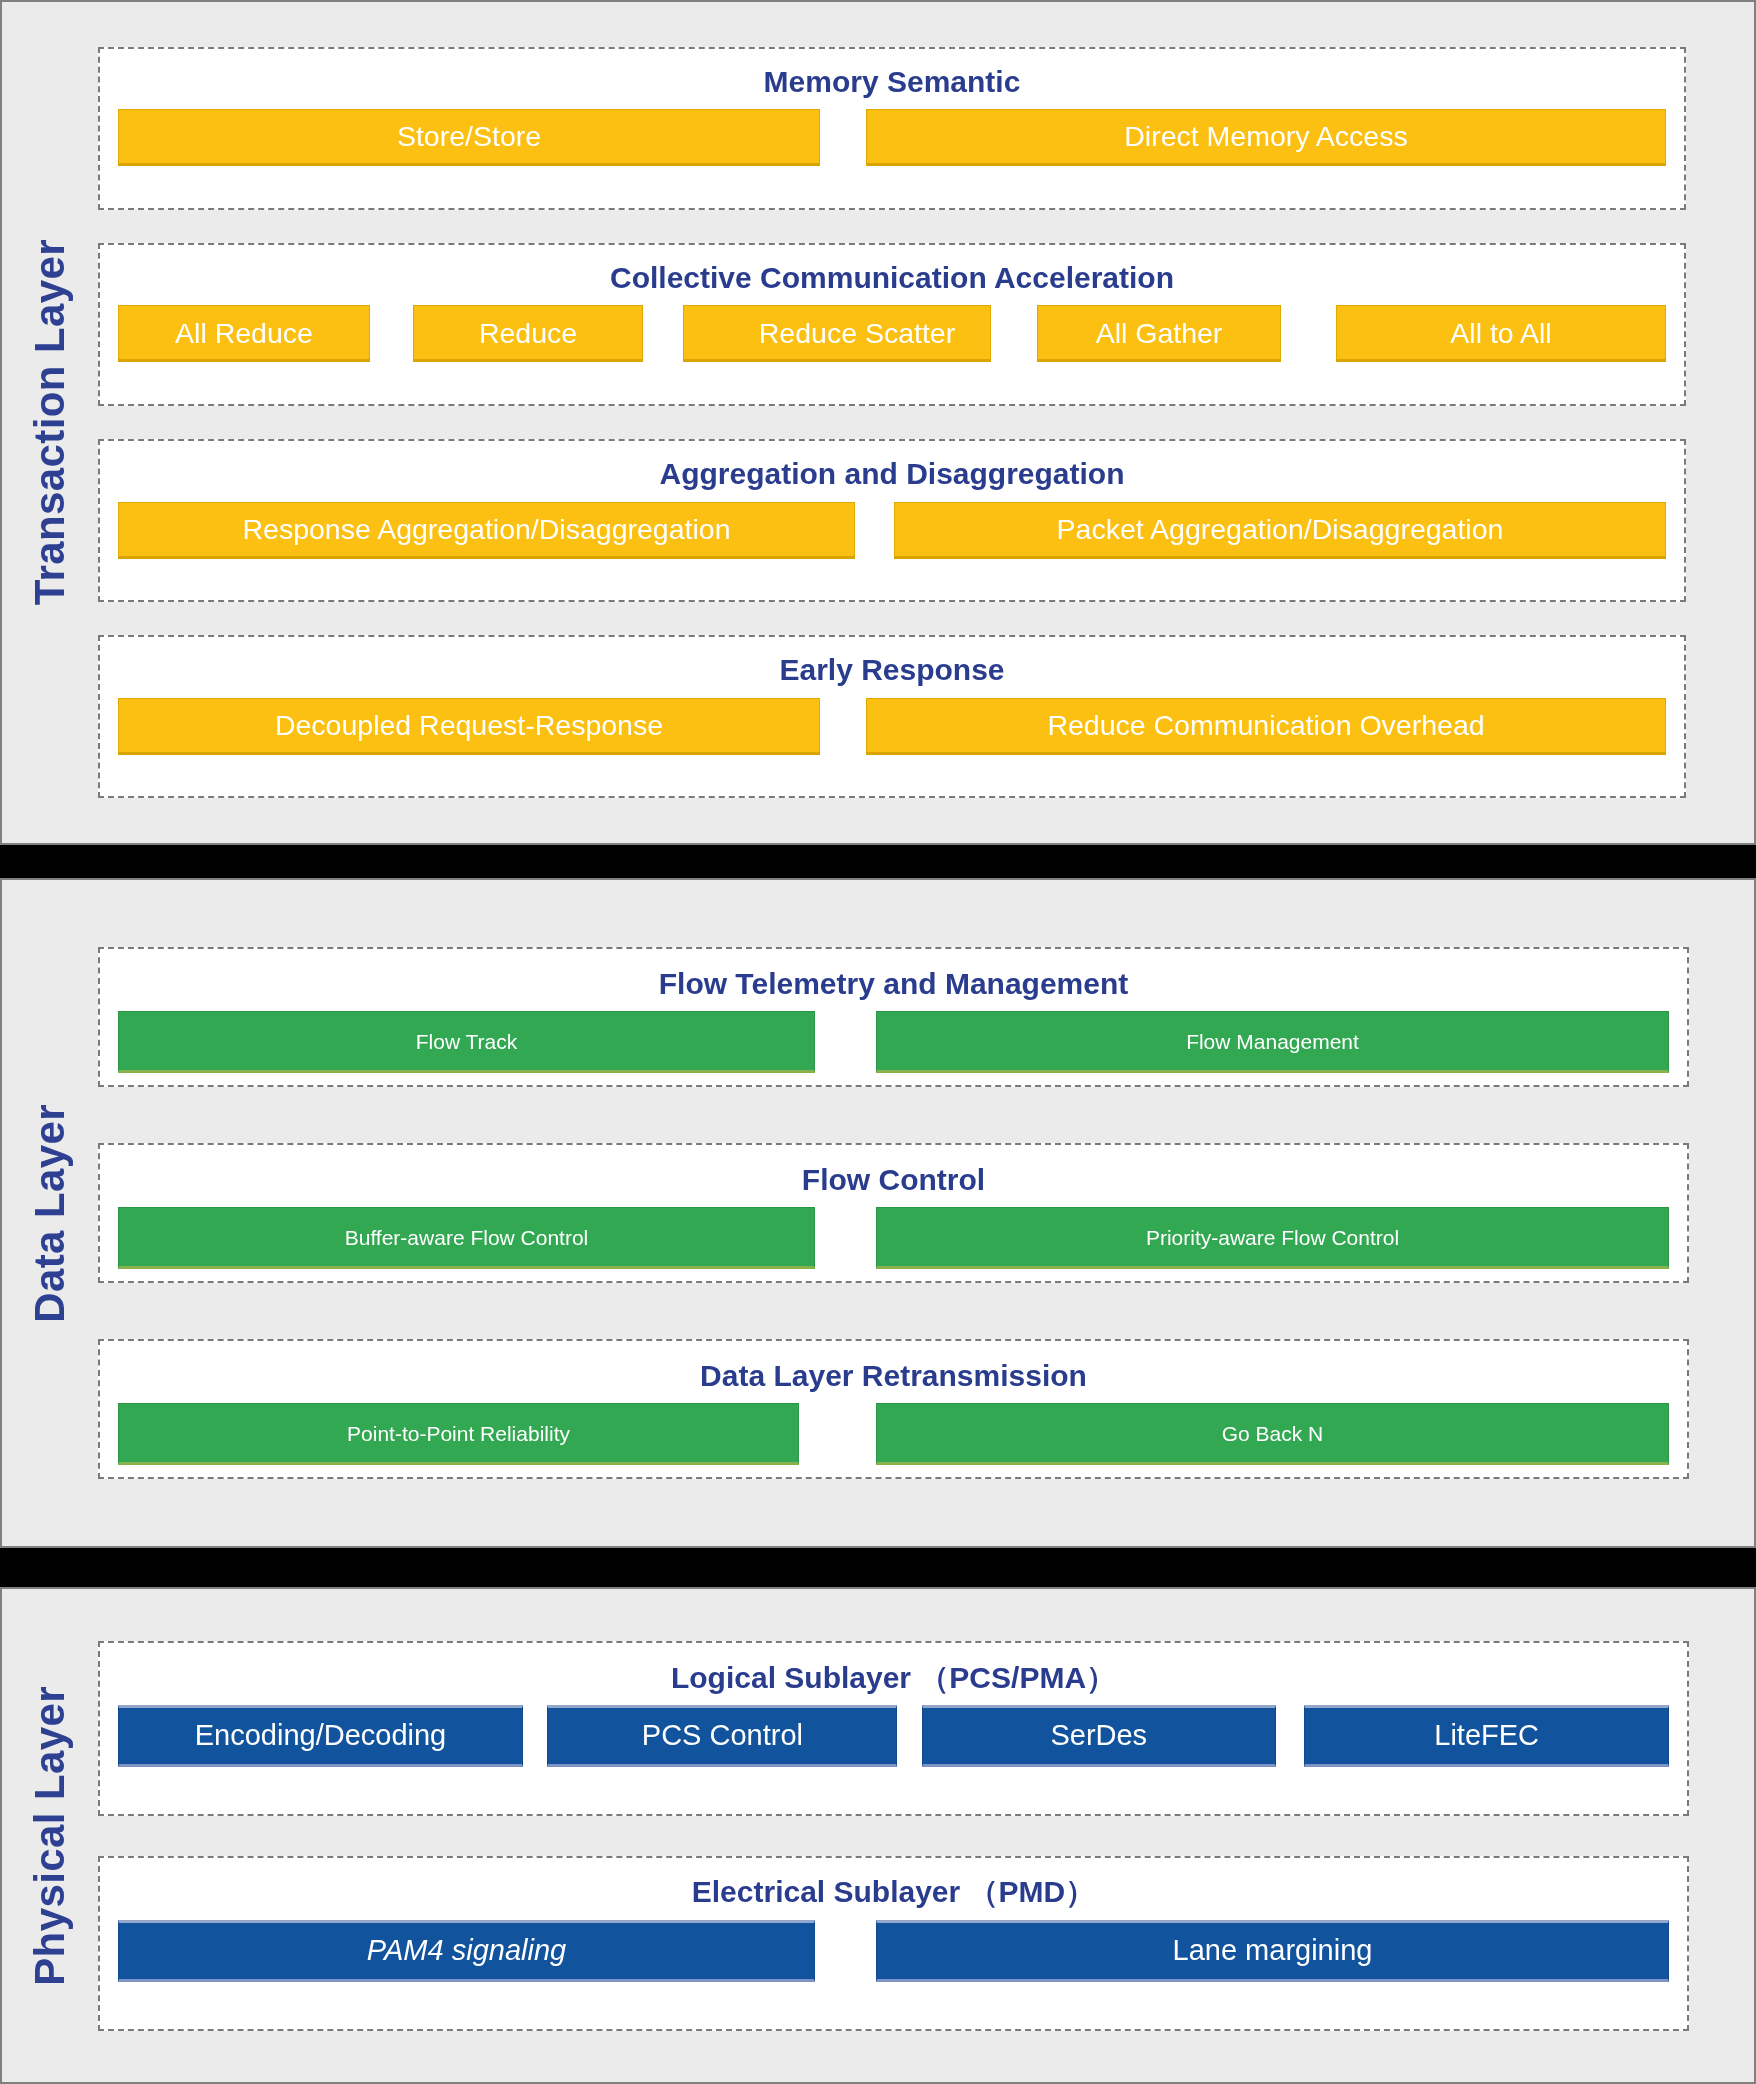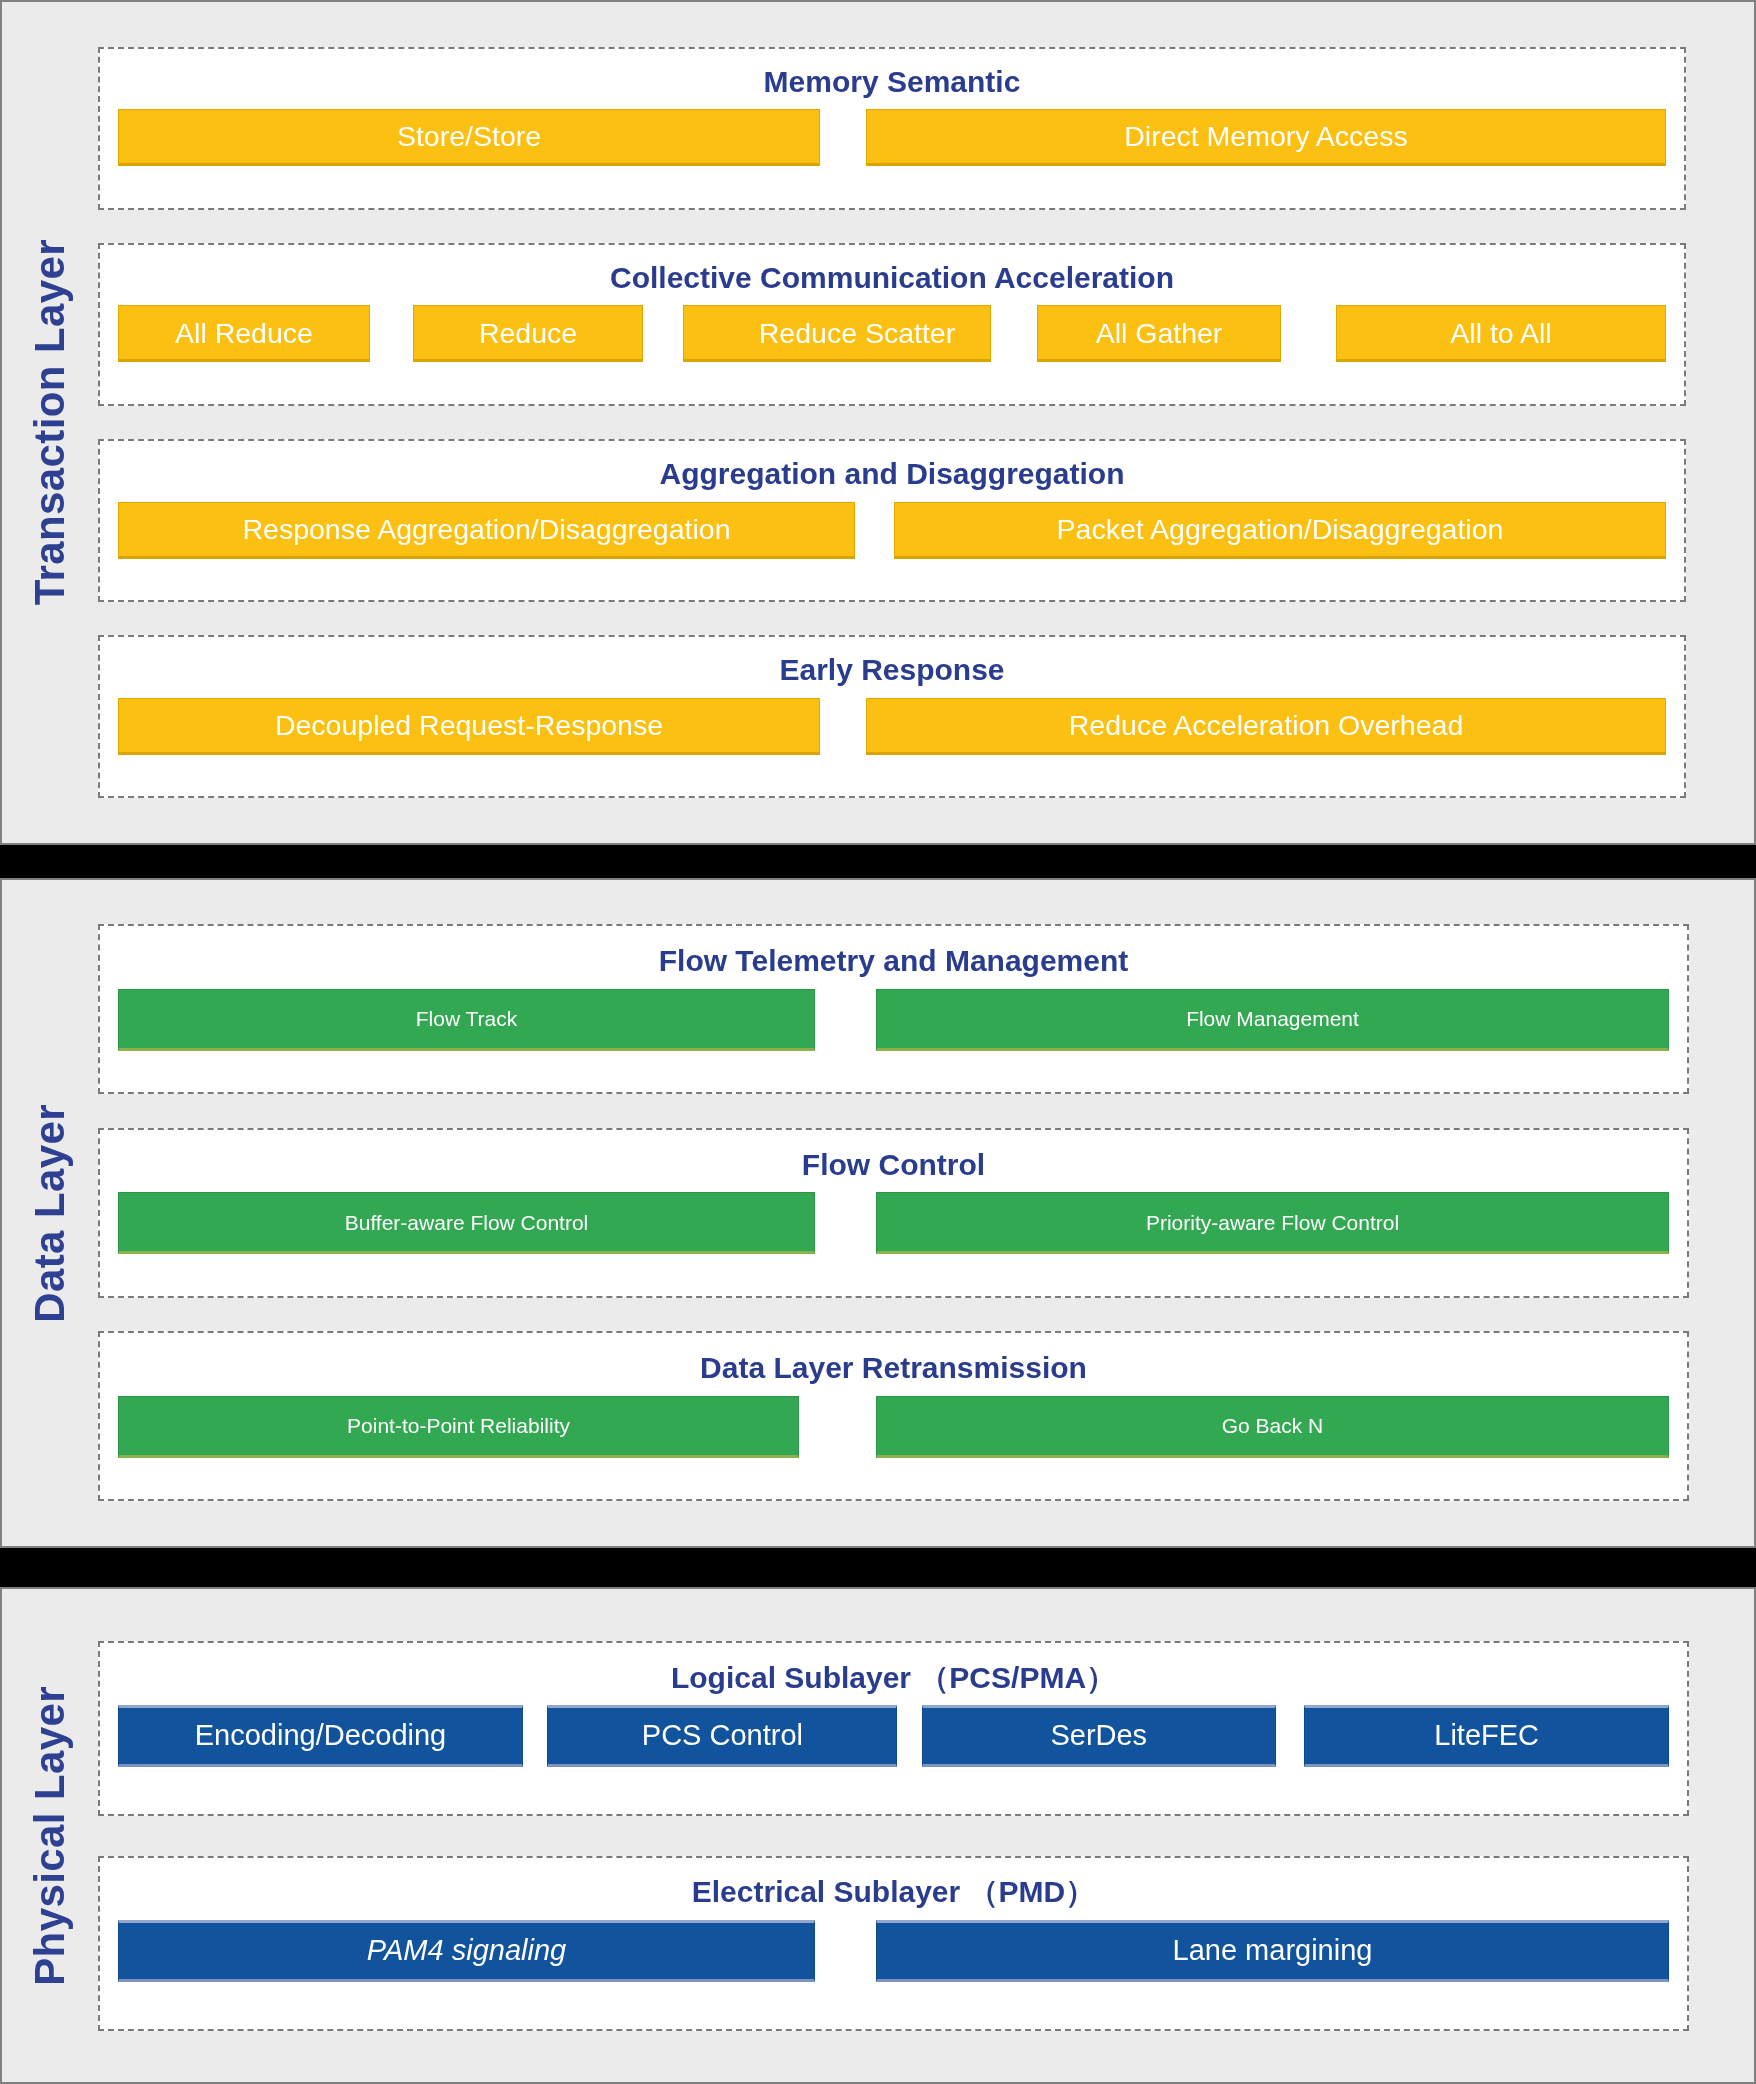--- a/index.html
+++ b/index.html
@@ -127,21 +127,21 @@
   #layer-transaction { height: 845px; }
   #layer-data        { height: 671px; }
   #layer-physical    { height: 497px; }
   .sep-1 { height: 33px; }
   .sep-2 { height: 39px; }
 
   #layer-transaction .layer-body { padding-right: 68px; }
   #layer-transaction .group { height: 163px; justify-content: flex-start; }
   #layer-transaction .group-title { font-size: 30px; margin-top: 4.9px; }
 
-  #layer-data .group { height: 170px; }
+  #layer-data .group { height: 140px; }
   #layer-data .group-title { font-size: 30px; }
   #layer-data .item { height: 62px; font-size: 21px; }
 
   #layer-physical .group { height: 175px; }
   #layer-physical .group-title { font-size: 30px; }
   #layer-physical .item { height: 62px; font-size: 29px; }
 
   
   .gap-sm { width: 46px; flex: 0 0 46px; }
 </style>
@@ -187,21 +187,21 @@
           <div style="flex:0 0 39px;"></div>
           <div class="item orange" style="flex:1 1 auto;">Packet Aggregation/Disaggregation</div>
         </div>
       </div>
 
       <div class="group">
         <div class="group-title">Early Response</div>
         <div class="group-items">
           <div class="item orange" style="flex:0 0 702px;">Decoupled Request-Response</div>
           <div class="gap-sm"></div>
-          <div class="item orange" style="flex:1 1 auto;">Reduce Acceleration Overhead</div>
+          <div class="item orange" style="flex:1 1 auto;">Reduce Communication Overhead</div>
         </div>
       </div>
 
     </div>
   </section>
 
   <div class="separator sep-1"></div>
 
   <section class="layer" id="layer-data">
     <div class="layer-title-col">

